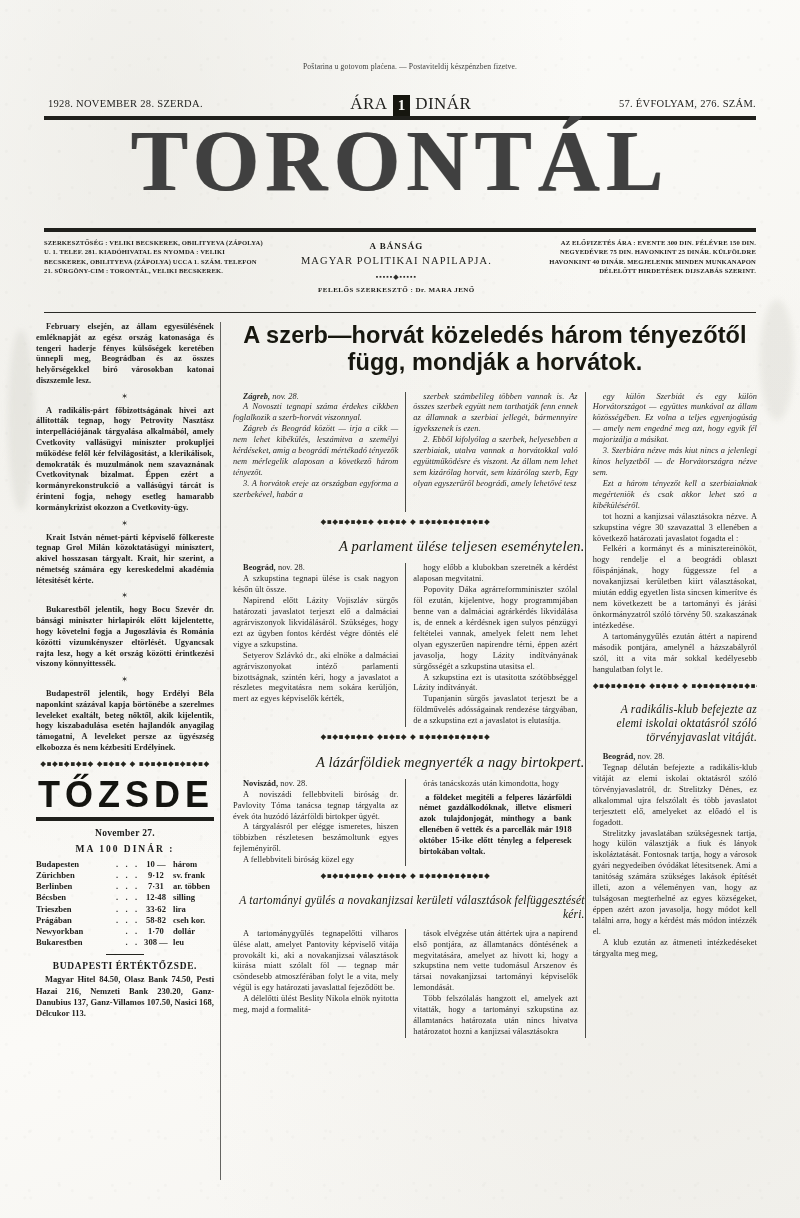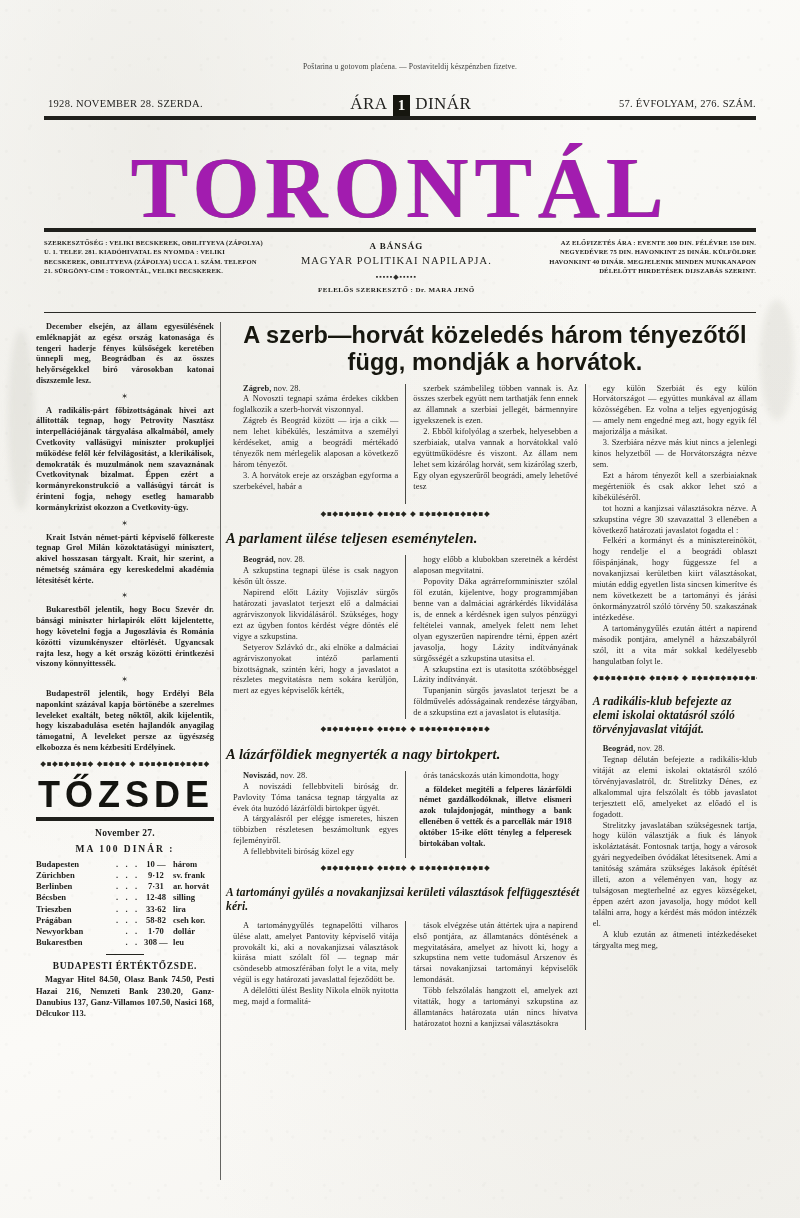--- a/index.html
+++ b/index.html
@@ -114,23 +114,22 @@
   .masthead {
     position: absolute;
     top: 118px;
     left: 44px; right: 44px;
     text-align: center;
     font-family: "Liberation Serif", "DejaVu Serif", serif;
     font-weight: 700;
     font-size: 86px;
     line-height: 1;
     letter-spacing: 6px;
-    color: #a21caf;
+    color: #404040;
     text-shadow: 0.5px 0 0 rgba(20,20,16,.5), -0.5px 0 0 rgba(20,20,16,.35);
-    margin-top: 27px;
   }
 
   
   .header-info {
     position: absolute;
     top: 238px;
     left: 44px; right: 44px;
     display: flex;
     align-items: flex-start;
   }
@@ -236,29 +235,29 @@
   }
 
   
   .main-headline {
     text-align: center;
     font-size: 23.5px;
     font-weight: 700;
     line-height: 1.14;
     letter-spacing: .1px;
     color: #17170f;
-    margin: 0 0 8px;
+    margin: 0 0 16px;
     font-family: "Liberation Sans", "DejaVu Sans", sans-serif;
   }
 
   
   .sub-headline {
-    text-align: left;
+    text-align: right;
     font-style: italic;
-    font-weight: 700;
+    font-weight: 400;
     font-size: 14.5px;
     line-height: 1.18;
     letter-spacing: .2px;
     color: #18180f;
     margin: 13px 0 8px;
     font-family: "Liberation Serif", "DejaVu Serif", serif;
   }
   .sub-headline.small {
     font-size: 11.5px;
     line-height: 1.22;
@@ -267,20 +266,21 @@
   
   .three {
     display: flex;
     gap: 0;
   }
   .three > .c {
     width: 33.333%;
     padding: 0 7px;
     box-sizing: border-box;
     position: relative;
+    font-style: italic;
   }
   .three > .c + .c { border-left: 1px solid #4a4a46; }
 
   .two {
     display: flex;
   }
   .two > .c {
     width: 50%;
     padding: 0 7px;
     box-sizing: border-box;
@@ -432,21 +432,21 @@
     <div class="hdr-col hdr-right">AZ ELŐFIZETÉS ÁRA : EVENTE 300 DIN. FÉLÉVRE 150 DIN. NEGYEDÉVRE 75 DIN. HAVONKINT 25 DINÁR. KÜLFÖLDRE HAVONKINT 40 DINÁR. MEGJELENIK MINDEN MUNKANAPON DÉLELŐTT HIRDETÉSEK DIJSZABÁS SZERINT.</div>
   </div>
 
   <div class="rule-thin" style="top:312px;"></div>
 
   <div class="body-area">
 
     <div class="vline" style="left:184px;"></div>
 
     <div class="col col-1">
-      <p class="body">December elsején, az állam egyesülésének emléknapját az egész ország katonasága és tengeri haderje fényes külsőségek keretében ünnepli meg, Beográdban és az összes helyőrségekkel biró városokban katonai diszszemle lesz.</p>
+      <p class="body">February elsején, az állam egyesülésének emléknapját az egész ország katonasága és tengeri haderje fényes külsőségek keretében ünnepli meg, Beográdban és az összes helyőrségekkel biró városokban katonai diszszemle lesz.</p>
       <div class="sep-star">✶</div>
       <p class="body">A radikális-párt főbizottságának hivei azt állitották tegnap, hogy Petrovity Nasztász interpellációjának tárgyalása alkalmából, amely Cvetkovity vallásügyi miniszter prokupljei működése felől kér felvilágositást, a klerikálisok, demokraták és muzulmánok nem szavaznának Cvetkovitynak bizalmat. Éppen ezért a kormányrekonstrukció a vallásügyi tárcát is érinteni fogja, nehogy esetleg hamarabb kormánykrizist okozzon a Cvetkovity-ügy.</p>
       <div class="sep-star">✶</div>
       <p class="body">Krait István német-párti képviselő fölkereste tegnap Grol Milán közoktatásügyi minisztert, akivel hosszasan tárgyalt. Krait, hir szerint, a németség számára egy kereskedelmi akadémia létesitését kérte.</p>
       <div class="sep-star">✶</div>
       <p class="body">Bukarestből jelentik, hogy Bocu Szevér dr. bánsági miniszter hirlapirók előtt kijelentette, hogy követelni fogja a Jugoszlávia és Románia közötti vizumkényszer eltörlését. Ugyancsak rajta lesz, hogy a két ország közötti érintkezési viszony könnyittessék.</p>
       <div class="sep-star">✶</div>
       <p class="body">Budapestről jelentik, hogy Erdélyi Béla naponkint százával kapja börtönébe a szerelmes leveleket exaltált, beteg nőktől, akik kijelentik, hogy kiszabadulása esetén hajlandók anyagilag támogatni, A leveleket persze az ügyészség elkobozza és nem kézbesiti Erdélyinek.</p>
 
       <div class="orn-rule">◆▪◆▪◆▪◆▪◆ ◆▪◆▪◆ ◆ ▪◆▪◆▪◆▪◆▪◆▪◆</div>
@@ -468,21 +468,21 @@
               <tr>
                 <td class="city">Zürichben</td>
                 <td class="dots">. . .</td>
                 <td class="val">9·12</td>
                 <td class="cur">sv. frank</td>
               </tr>
               <tr>
                 <td class="city">Berlinben</td>
                 <td class="dots">. . .</td>
                 <td class="val">7·31</td>
-                <td class="cur">ar. horvát</td>
+                <td class="cur">ar. többen</td>
               </tr>
               <tr>
                 <td class="city">Bécsben</td>
                 <td class="dots">. . .</td>
                 <td class="val">12·48</td>
                 <td class="cur">silling</td>
               </tr>
               <tr>
                 <td class="city">Trieszben</td>
                 <td class="dots">. . .</td>

